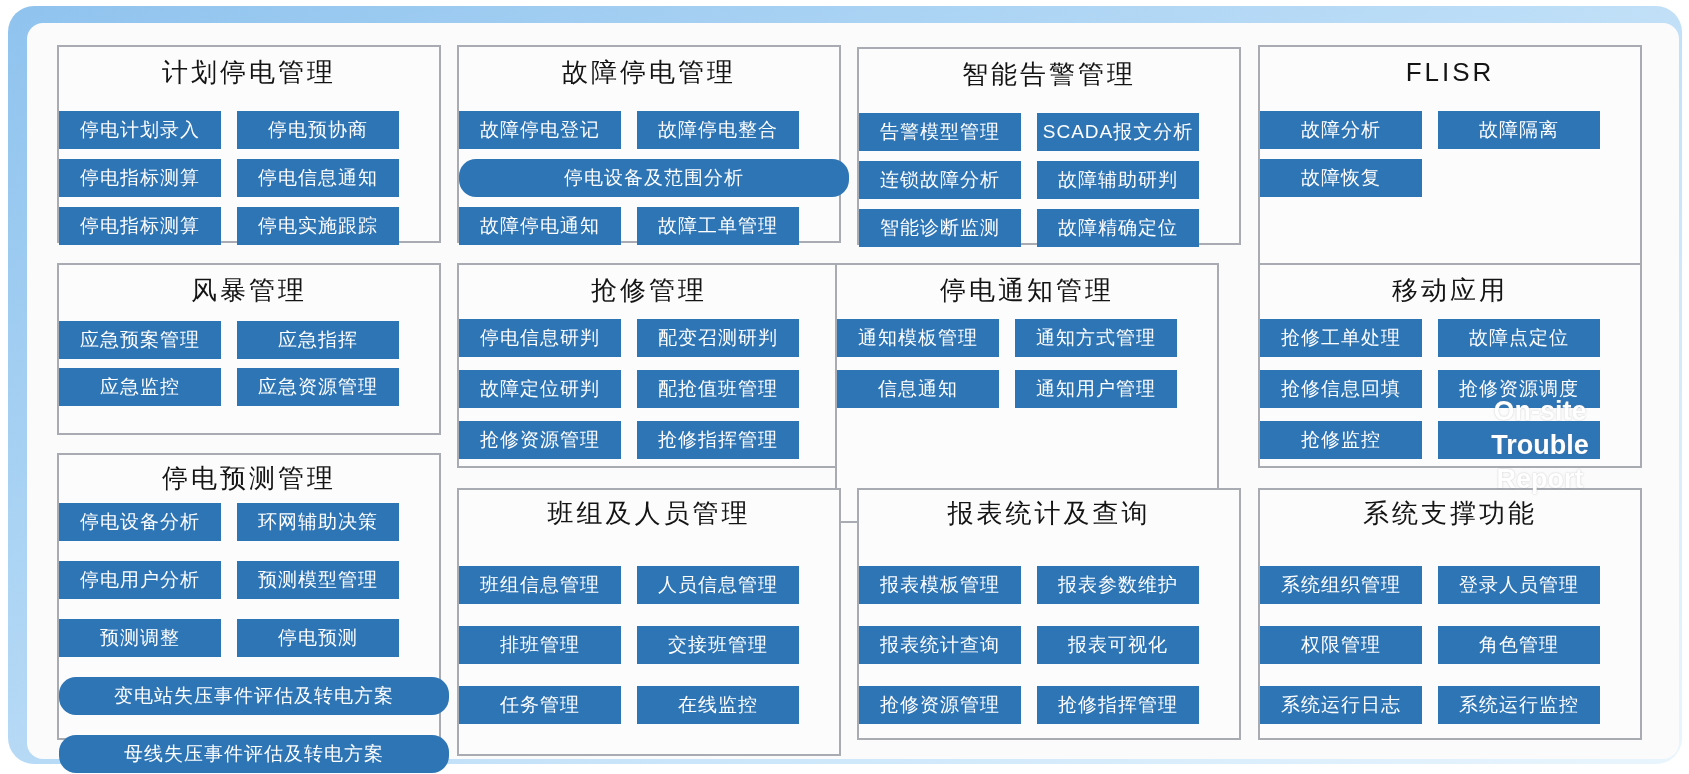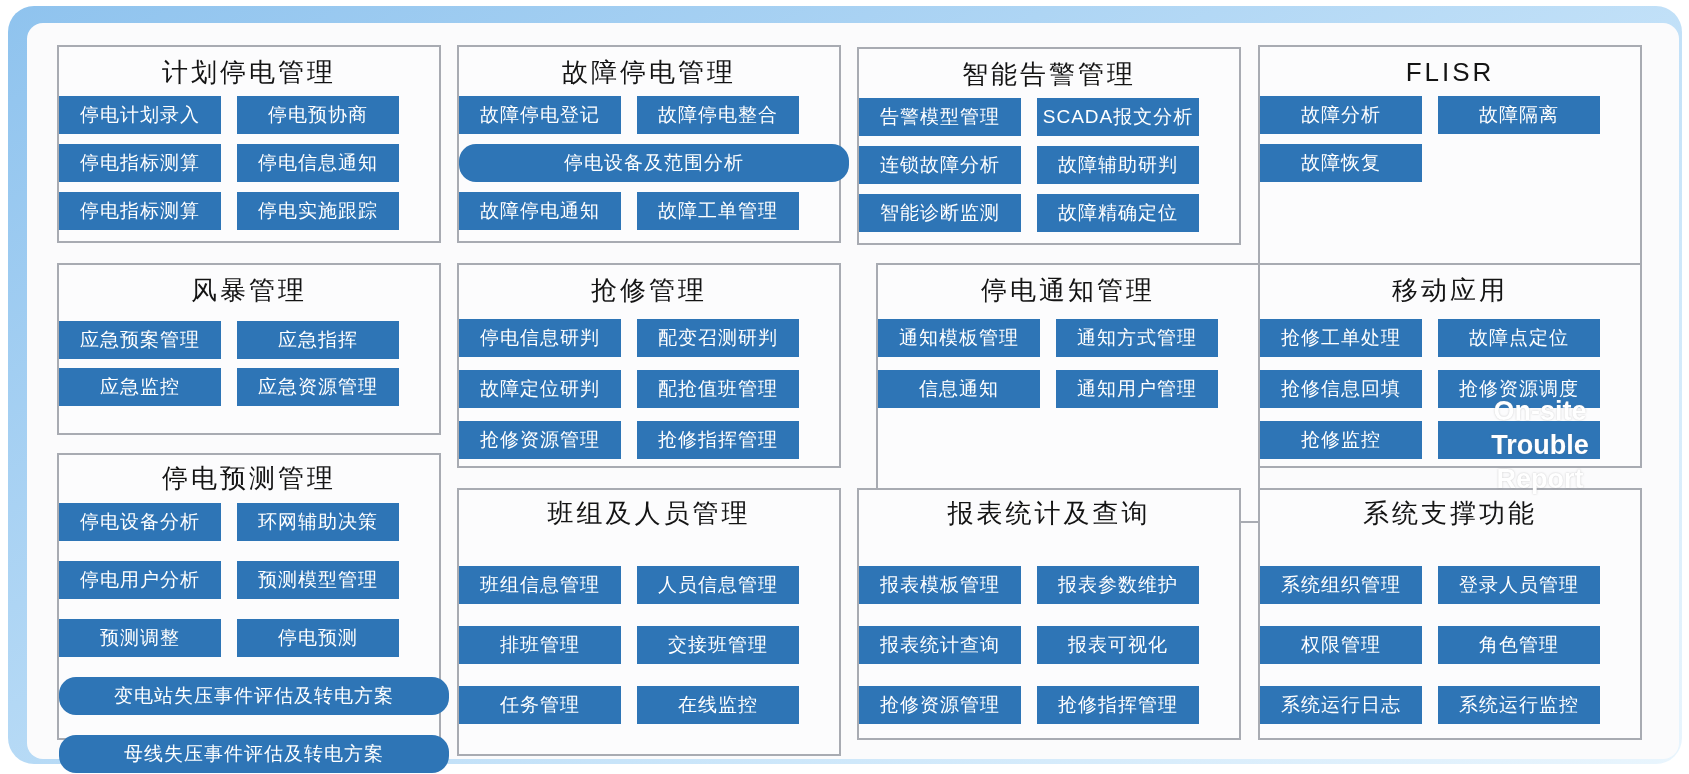--- a/index.html
+++ b/index.html
@@ -32,28 +32,28 @@
   }
   .btn.span2{width:390px;border-radius:17px;}
   .btn.ghost{background:transparent;cursor:default;}
   
   .p0{left:57px;top:45px;width:384px;height:198px}
   .p1{left:457px;top:45px;width:384px;height:198px}
   .p2{left:857px;top:47px;width:384px;height:198px}
   .p3{left:1258px;top:45px;width:384px;height:236px}
   .p4{left:57px;top:263px;width:384px;height:172px}
   .p5{left:457px;top:263px;width:384px;height:205px}
-  .p6{left:876px;top:263px;width:384px;height:260px}
+  .p6{left:835px;top:263px;width:384px;height:260px}
   .p7{left:1258px;top:263px;width:384px;height:205px}
   .p8{left:57px;top:453px;width:384px;height:287px}
   .p9{left:457px;top:488px;width:384px;height:268px}
   .p10{left:857px;top:488px;width:384px;height:252px}
   .p11{left:1258px;top:488px;width:384px;height:252px}
   
-  .lt-a{padding-top:8px}  .lt-a .ptitle{margin-bottom:7px} .lt-a .rows{gap:10px}
+  .lt-a{padding-top:8px}  .lt-a .ptitle{margin-bottom:22px} .lt-a .rows{gap:10px}
   .lt-b{padding-top:8px}  .lt-b .ptitle{margin-bottom:14px} .lt-b .rows{gap:9px}
   .lt-c{padding-top:8px}  .lt-c .ptitle{margin-bottom:12px} .lt-c .rows{gap:13px}
   .lt-d{padding-top:6px}  .lt-d .ptitle{margin-bottom:8px}  .lt-d .rows{gap:20px}
   .lt-e{padding-top:6px}  .lt-e .ptitle{margin-bottom:36px} .lt-e .rows{gap:22px}
   .overlay{
     position:absolute;left:1440px;top:394px;width:200px;z-index:5;
     text-align:center;color:#ffffff;font-size:27px;font-weight:600;line-height:34px;
     text-shadow:0 0 2px rgba(120,120,120,.40);pointer-events:none;
   }
 </style>

